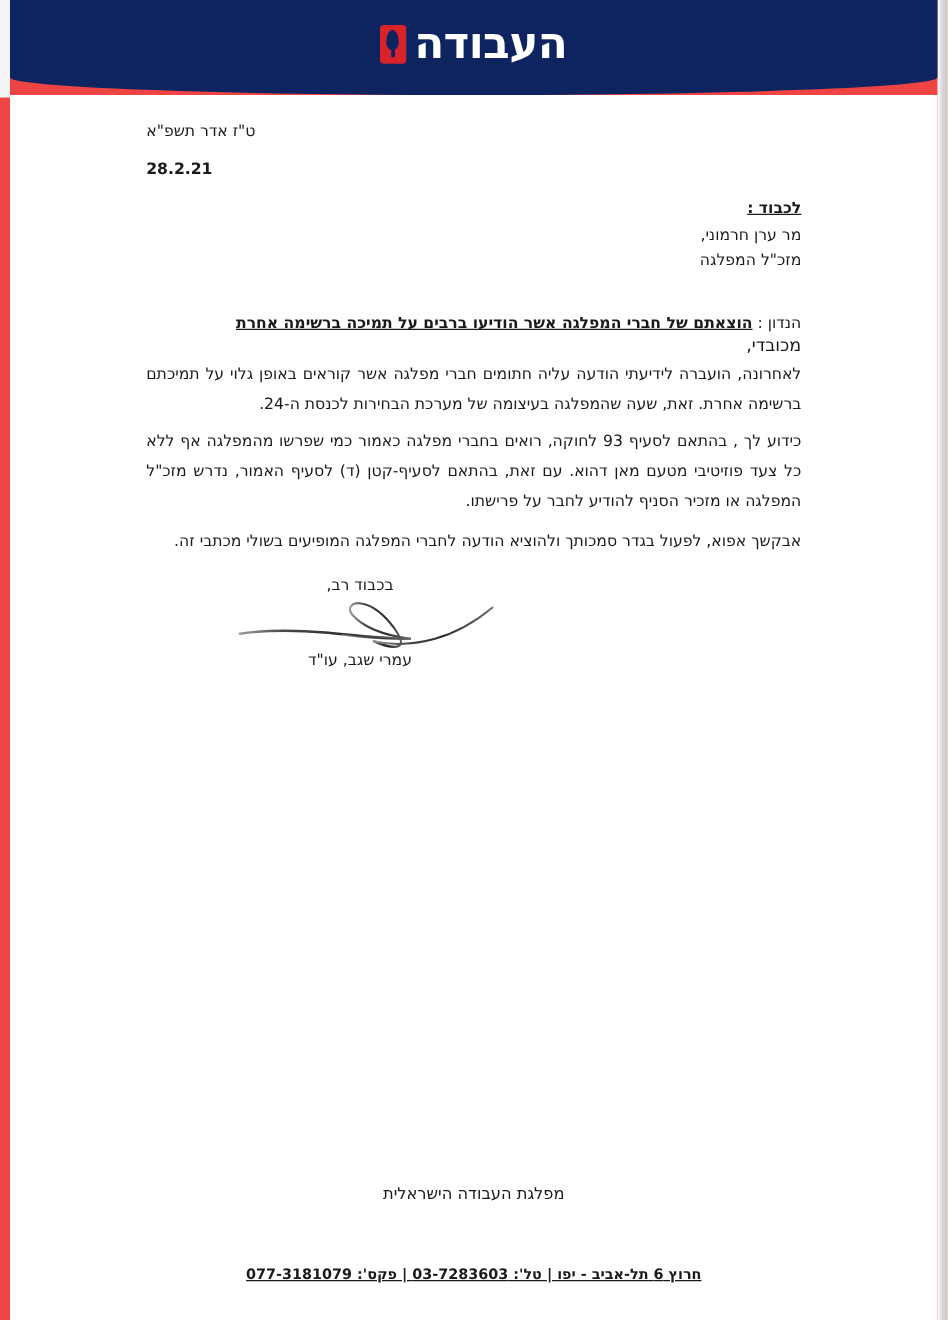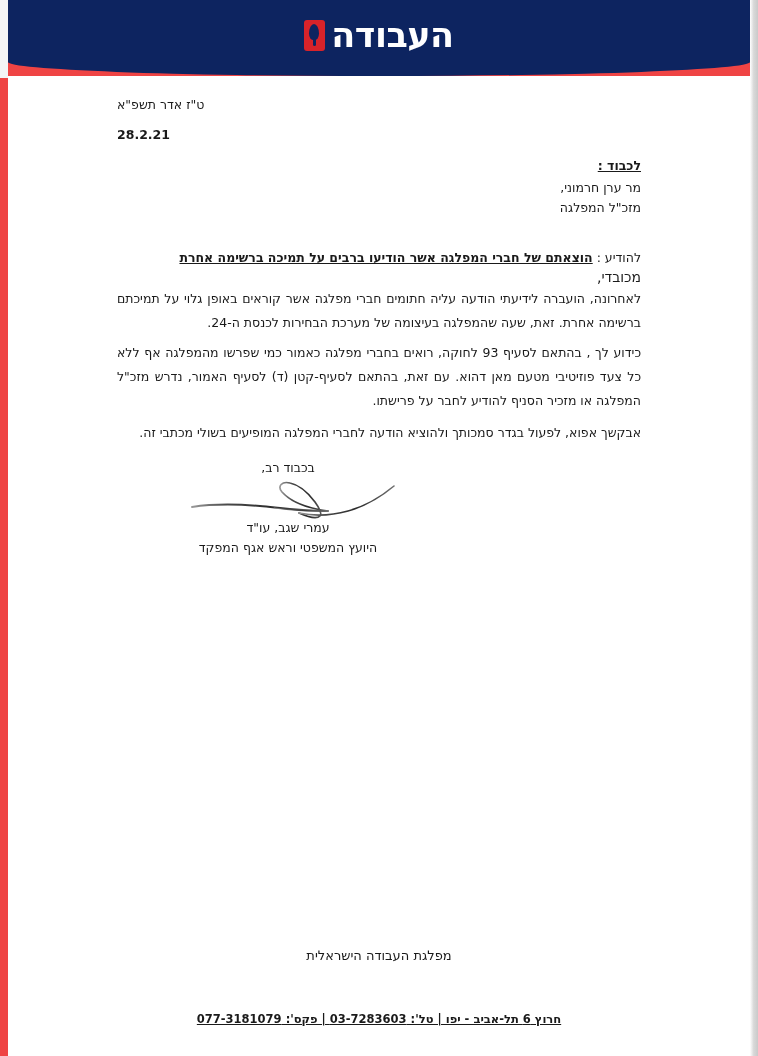--- a/index.html
+++ b/index.html
@@ -264,21 +264,21 @@
 
     <div class="addressee">
       <span class="lead">לכבוד :</span>
       <div>מר ערן חרמוני,</div>
       <div>מזכ"ל המפלגה</div>
     </div>
 
     <div class="salutation">מכובדי,</div>
 
     <div class="subject-line">
-      <span class="subject-label">להודיע :</span>
+      <span class="subject-label">הנדון :</span>
       <span class="subject-text">הוצאתם של חברי המפלגה אשר הודיעו ברבים על תמיכה ברשימה אחרת</span>
     </div>
 
     <p class="para para-1">לאחרונה, הועברה לידיעתי הודעה עליה חתומים חברי מפלגה אשר קוראים באופן גלוי על תמיכתם ברשימה אחרת. זאת, שעה שהמפלגה בעיצומה של מערכת הבחירות לכנסת ה-24.</p>
     <p class="para para-2">כידוע לך , בהתאם לסעיף 93 לחוקה, רואים בחברי מפלגה כאמור כמי שפרשו מהמפלגה אף ללא כל צעד פוזיטיבי מטעם מאן דהוא. עם זאת, בהתאם לסעיף-קטן (ד) לסעיף האמור, נדרש מזכ"ל המפלגה או מזכיר הסניף להודיע לחבר על פרישתו.</p>
     <p class="para para-3">אבקשך אפוא, לפעול בגדר סמכותך ולהוציא הודעה לחברי המפלגה המופיעים בשולי מכתבי זה.</p>
 
     <div class="closing">בכבוד רב,</div>
 
     <svg class="signature-img" viewBox="0 0 240 55" xmlns="http://www.w3.org/2000/svg">
@@ -295,21 +295,20 @@
         <path d="M150,37 C128,34 112,27 104,18 C99,12 104,7 112,9
                  C122,11 131,20 137,28 C142,35 144,40 142,42
                  C139,45 130,43 121,39" stroke-width="1.7"></path>
         <path d="M121,39 C135,42 152,42 170,37 C188,32 204,22 216,12" stroke-width="1.6"></path>
         <path d="M96,34 C112,36 132,38 150,37" stroke-width="1.1" opacity="0.75"></path>
       </g>
     </svg>
 
     <div class="sig-name">
       <div>עמרי שגב, עו"ד</div>
-      <div>היועץ המשפטי וראש אגף המפקד</div>
     </div>
 
     <div class="footer">
       <div class="footer-org">מפלגת העבודה הישראלית</div>
       <div class="footer-contact">חרוץ 6 תל-אביב - יפו | טל': 03-7283603 | פקס': 077-3181079</div>
     </div>
 
   </div>
 </div>
 

